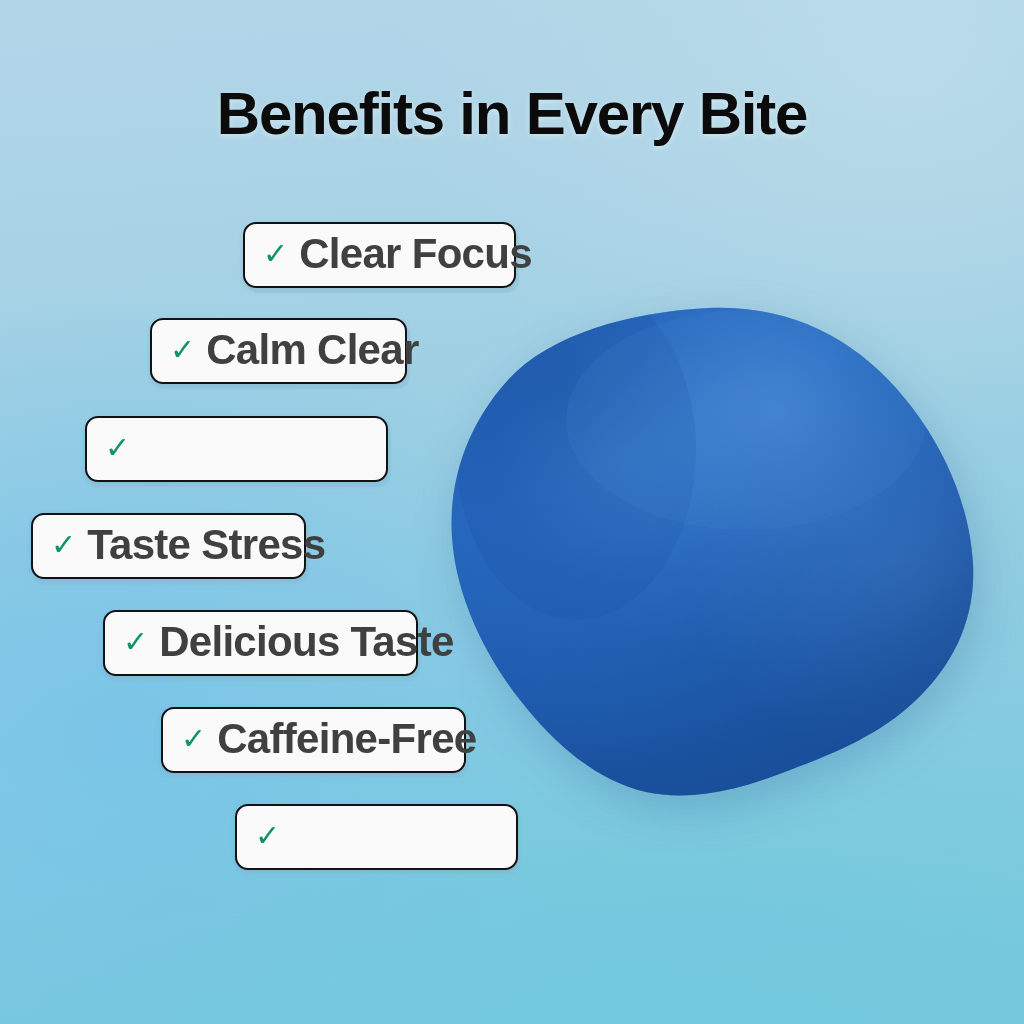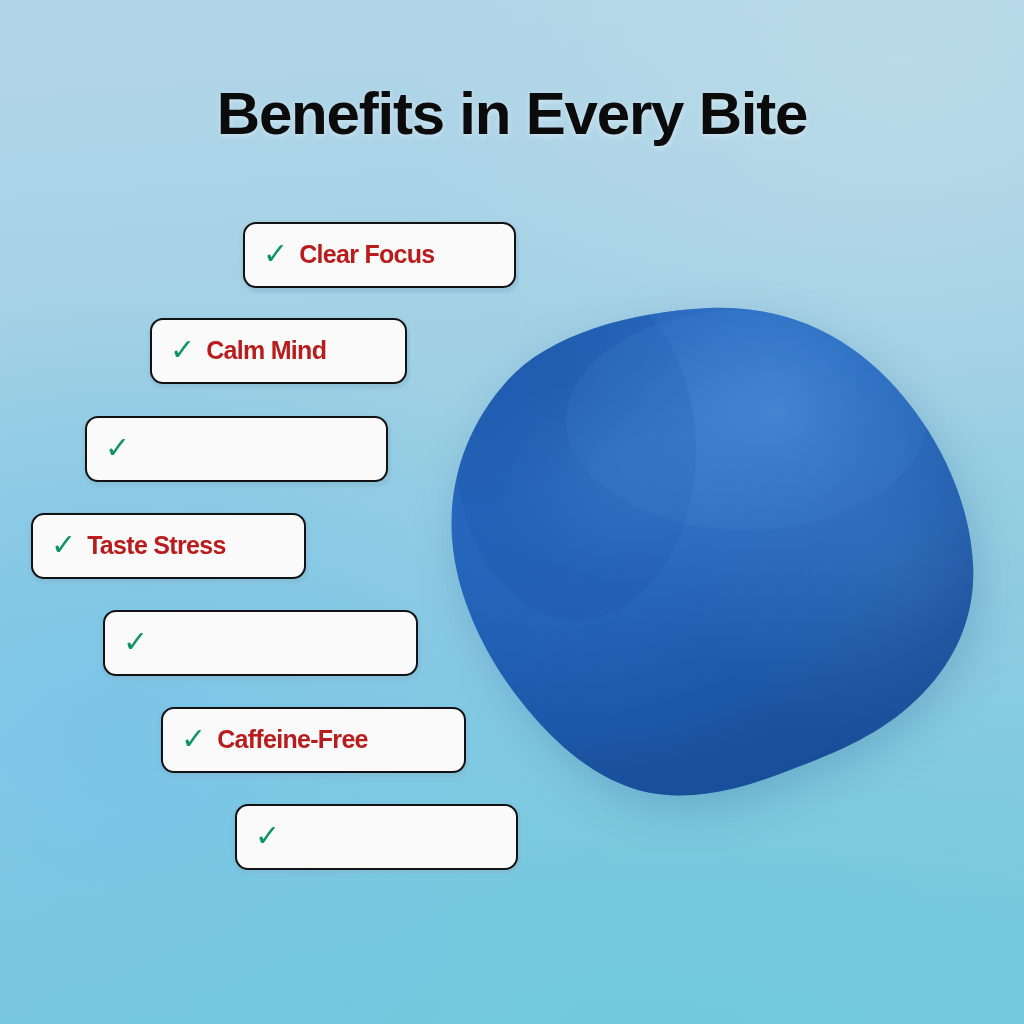--- a/index.html
+++ b/index.html
@@ -108,24 +108,24 @@
   .pill .check {
     display: inline-block;
     margin-right: 11px;
     font-size: 30px;
     line-height: 1;
     font-weight: normal;
     color: #0f9467;
     transform: translateY(-1px);
   }
   .pill .label {
-    font-size: 25px;
+    font-size: 42px;
     font-weight: bold;
     letter-spacing: -0.7px;
-    color: #b91c1c;
+    color: #404040;
     line-height: 1;
     transform: translateY(-1px);
   }
 </style>
 </head>
 <body>
 
 <div id="canvas">
 
   <div class="bg-base"></div>
@@ -200,31 +200,32 @@
     </svg>
   </div>
 
   <div id="pill-layer">
       <div class="pill" style="left: 243px; top: 222px; width: 273px;">
         <span class="check">✓</span>
         <span class="label">Clear Focus</span>
       </div>
       <div class="pill" style="left: 150px; top: 318px; width: 257px;">
         <span class="check">✓</span>
-        <span class="label">Calm Mind</span>
+        <span class="label">Calm Clear</span>
       </div>
       <div class="pill" style="left: 85px; top: 416px; width: 303px;">
         <span class="check">✓</span>
       </div>
       <div class="pill" style="left: 31px; top: 513px; width: 275px;">
         <span class="check">✓</span>
         <span class="label">Taste Stress</span>
       </div>
       <div class="pill" style="left: 103px; top: 610px; width: 315px;">
         <span class="check">✓</span>
+        <span class="label">Delicious Taste</span>
       </div>
       <div class="pill" style="left: 161px; top: 707px; width: 305px;">
         <span class="check">✓</span>
         <span class="label">Caffeine-Free</span>
       </div>
       <div class="pill" style="left: 235px; top: 804px; width: 283px;">
         <span class="check">✓</span>
       </div>
     </div>
 

